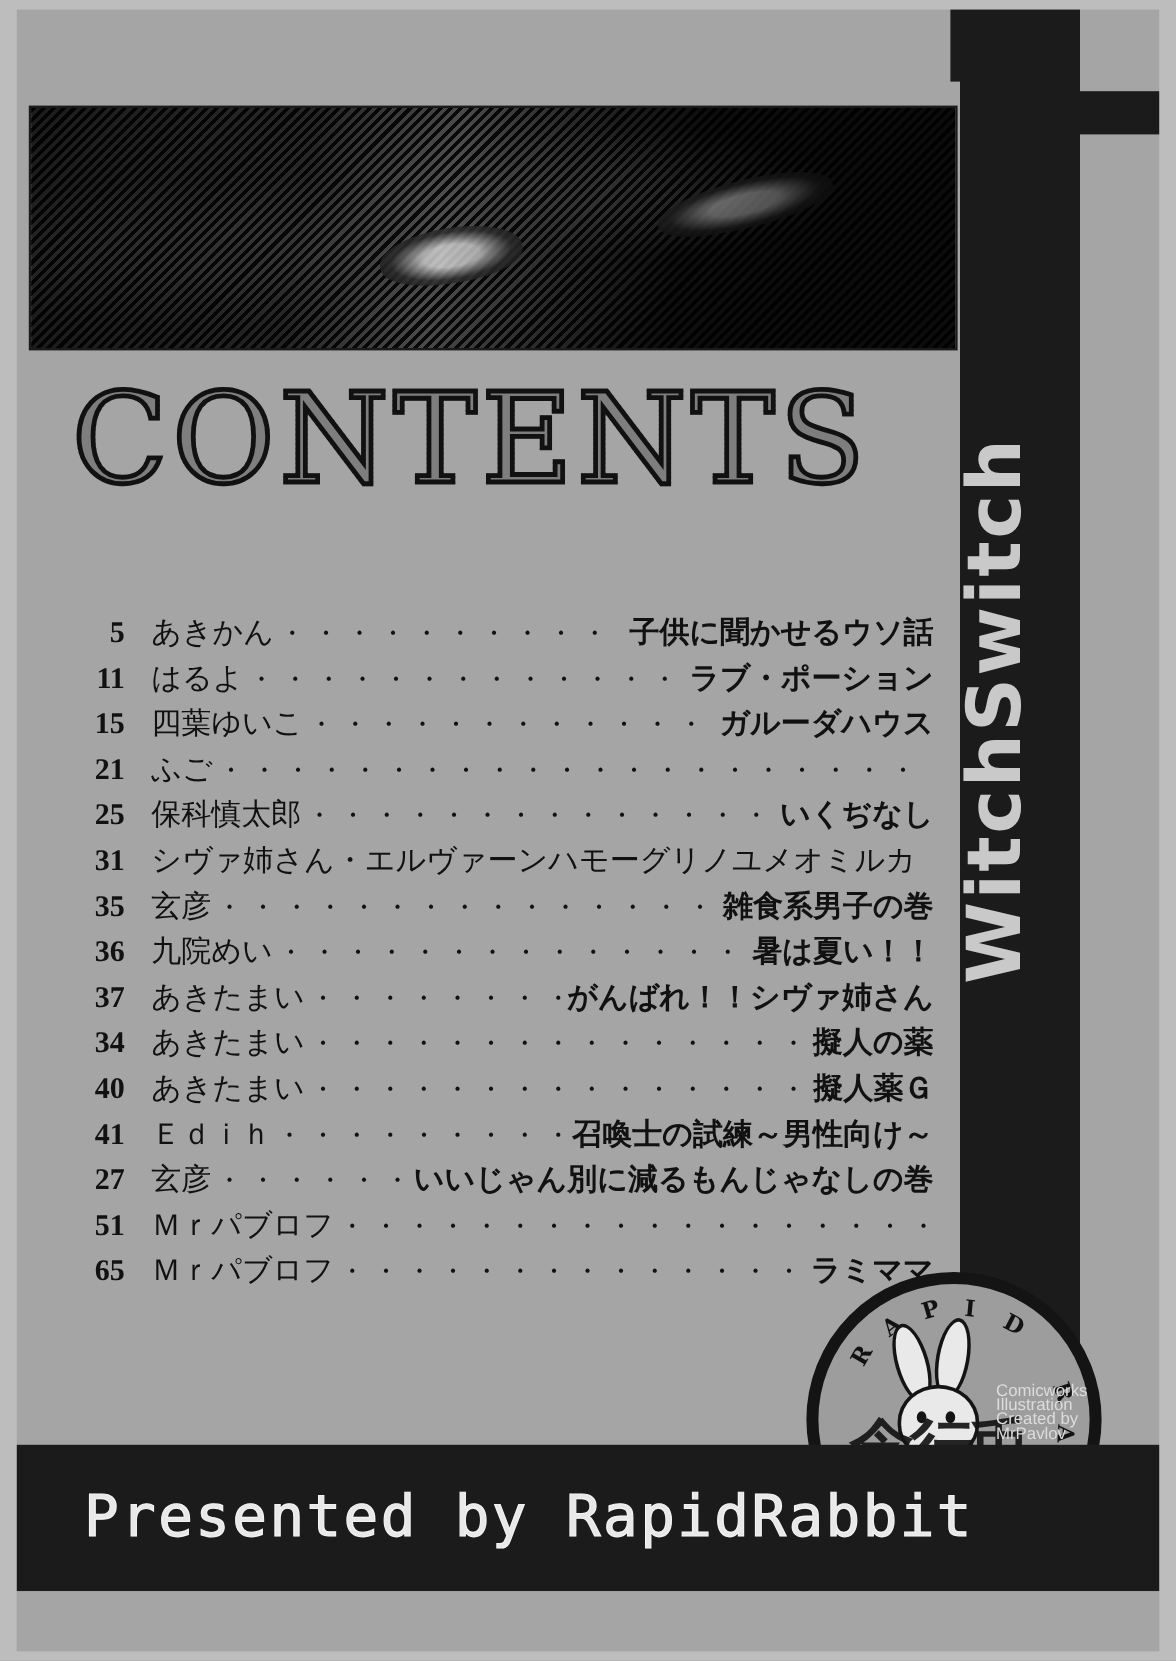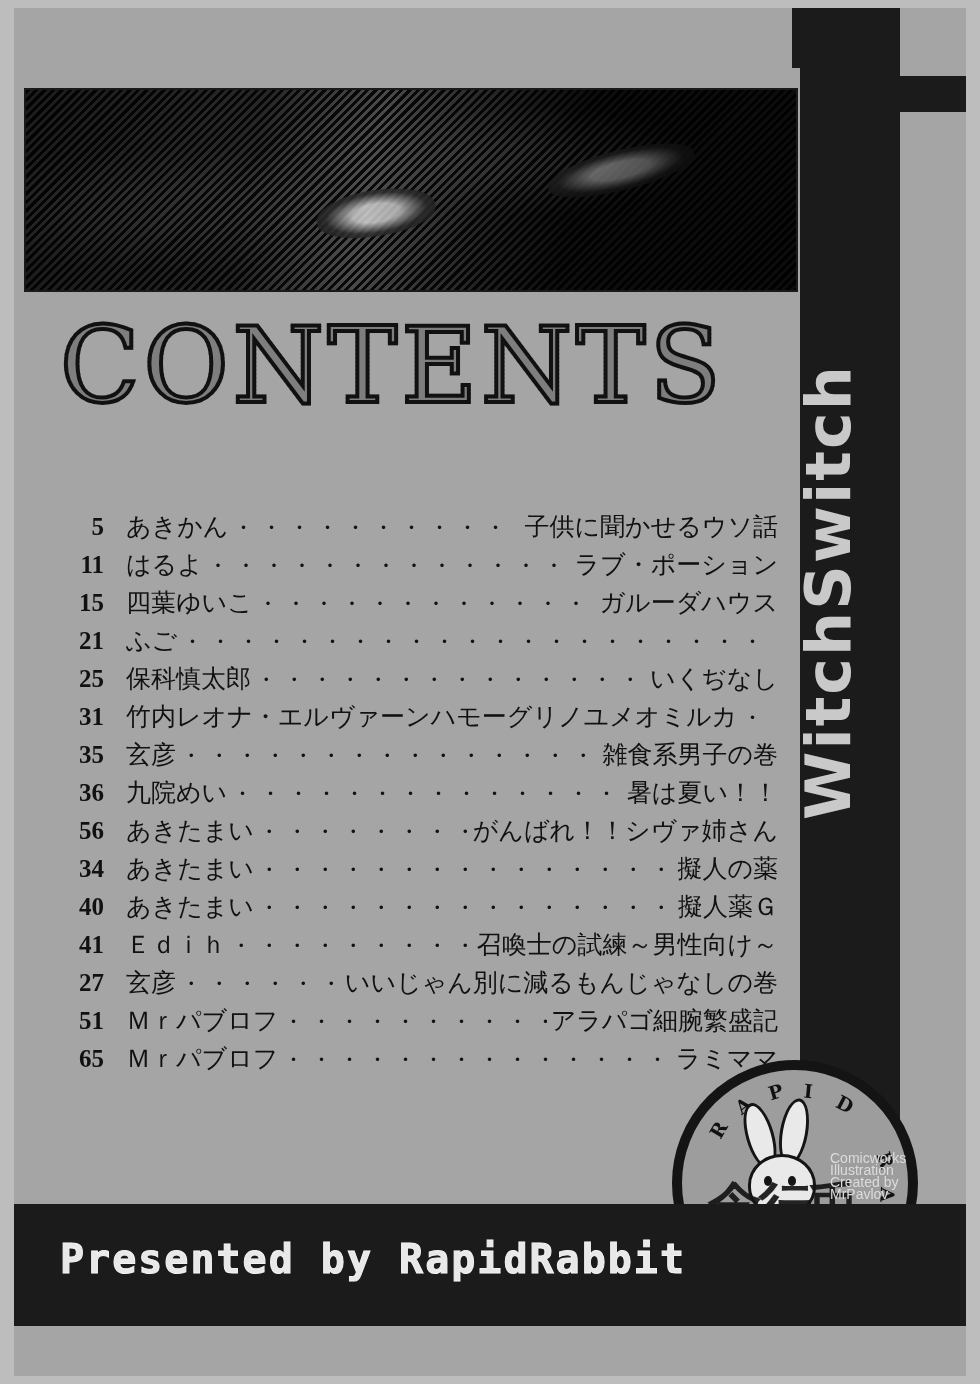--- a/index.html
+++ b/index.html
@@ -160,21 +160,21 @@
     overflow: hidden;
     white-space: nowrap;
     letter-spacing: 6px;
     font-size: 22px;
     text-align: center;
     color: #111;
   }
   .toc-title {
     white-space: nowrap;
     text-align: center;
-    font-weight: 400;
+    font-weight: 700;
   }
 
   
   .stamp {
     position: absolute;
     left: 672px;
     top: 1060px;
     width: 246px;
     height: 246px;
   }
@@ -262,25 +262,25 @@
   .bottom-band {
     position: absolute;
     left: 14px;
     top: 1204px;
     width: 952px;
     height: 122px;
     background: #1b1b1b;
   }
   .presented {
     position: absolute;
-    left: 60px;
+    left: 70px;
     top: 1236px;
     font-family: "DejaVu Sans Mono", monospace;
-    font-weight: bold;
-    font-size: 40px;
+    font-weight: normal;
+    font-size: 48px;
     letter-spacing: 2px;
     color: #e8e8e8;
     -webkit-text-stroke: 1px #f2f2f2;
   }
   .bottom-strip-grey {
     position: absolute;
     left: 14px;
     top: 1326px;
     width: 952px;
     height: 50px;
@@ -340,38 +340,38 @@
         <div class="toc-dots">・・・・・・・・・・・・・・・・・・・・・・・・・・・・・・・・・・・・・・・・・・</div>
       </div>
       <div class="toc-row">
         <div class="toc-page">25</div>
         <div class="toc-author">保科慎太郎</div>
         <div class="toc-dots">・・・・・・・・・・・・・・・・・・・・・・・・・・・・・・・・・・・・・・・・・・</div>
         <div class="toc-title">いくぢなし</div>
       </div>
       <div class="toc-row">
         <div class="toc-page">31</div>
-        <div class="toc-author">竹内レオナ・エルヴァーンハモーグリノユメオミルカ</div>
+        <div class="toc-author">シヴァ姉さん・エルヴァーンハモーグリノユメオミルカ</div>
         <div class="toc-dots">・・・・・・・・・・・・・・・・・・・・・・・・・・・・・・・・・・・・・・・・・・</div>
         <div class="toc-title"></div>
       </div>
       <div class="toc-row">
         <div class="toc-page">35</div>
         <div class="toc-author">玄彦</div>
         <div class="toc-dots">・・・・・・・・・・・・・・・・・・・・・・・・・・・・・・・・・・・・・・・・・・</div>
         <div class="toc-title">雑食系男子の巻</div>
       </div>
       <div class="toc-row">
         <div class="toc-page">36</div>
         <div class="toc-author">九院めい</div>
         <div class="toc-dots">・・・・・・・・・・・・・・・・・・・・・・・・・・・・・・・・・・・・・・・・・・</div>
         <div class="toc-title">暑は夏い！！</div>
       </div>
       <div class="toc-row">
-        <div class="toc-page">56</div>
+        <div class="toc-page">37</div>
         <div class="toc-author">あきたまい</div>
         <div class="toc-dots">・・・・・・・・・・・・・・・・・・・・・・・・・・・・・・・・・・・・・・・・・・</div>
         <div class="toc-title">がんばれ！！シヴァ姉さん</div>
       </div>
       <div class="toc-row">
         <div class="toc-page">34</div>
         <div class="toc-author">あきたまい</div>
         <div class="toc-dots">・・・・・・・・・・・・・・・・・・・・・・・・・・・・・・・・・・・・・・・・・・</div>
         <div class="toc-title">擬人の薬</div>
       </div>
@@ -390,21 +390,20 @@
       <div class="toc-row">
         <div class="toc-page">27</div>
         <div class="toc-author">玄彦</div>
         <div class="toc-dots">・・・・・・・・・・・・・・・・・・・・・・・・・・・・・・・・・・・・・・・・・・</div>
         <div class="toc-title">いいじゃん別に減るもんじゃなしの巻</div>
       </div>
       <div class="toc-row">
         <div class="toc-page">51</div>
         <div class="toc-author">Ｍｒパブロフ</div>
         <div class="toc-dots">・・・・・・・・・・・・・・・・・・・・・・・・・・・・・・・・・・・・・・・・・・</div>
-        <div class="toc-title">アラパゴ細腕繁盛記</div>
       </div>
       <div class="toc-row">
         <div class="toc-page">65</div>
         <div class="toc-author">Ｍｒパブロフ</div>
         <div class="toc-dots">・・・・・・・・・・・・・・・・・・・・・・・・・・・・・・・・・・・・・・・・・・</div>
         <div class="toc-title">ラミママ</div>
       </div>
     </div>
 
   <div class="stamp">

